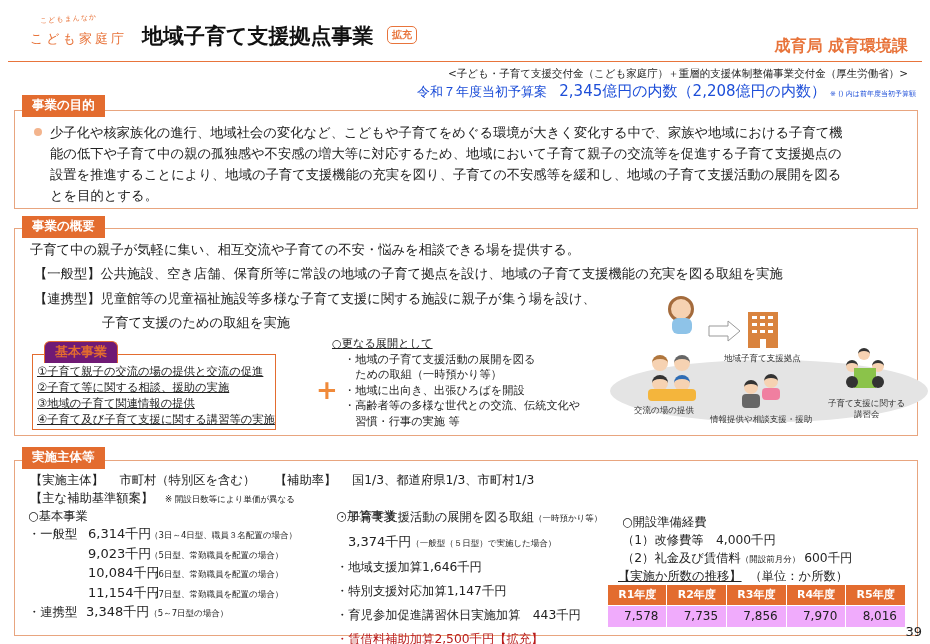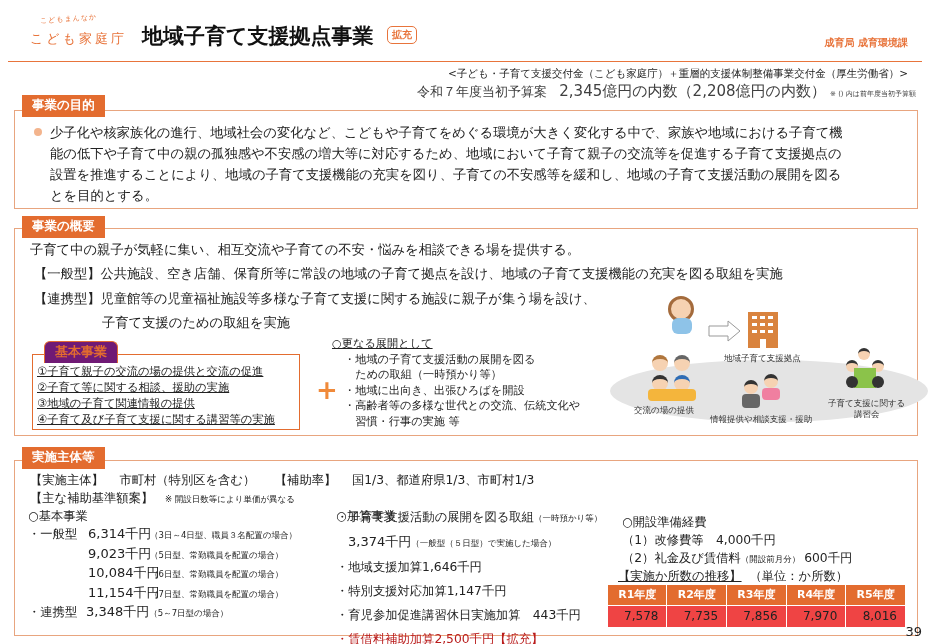--- a/index.html
+++ b/index.html
@@ -2,40 +2,40 @@
 <html><head>
 <meta charset="utf-8">
 <style>
   * { box-sizing: border-box; margin: 0; padding: 0; }
   body { width: 930px; height: 644px; background: #ffffff; font-family: "DejaVu Sans", "Liberation Sans", sans-serif; color: #222; position: relative; overflow: hidden; }
   .abs { position: absolute; }
   .logo-sub { left: 40px; top: 14px; font-size: 7px; color: #e8743b; letter-spacing: 1px; transform: rotate(-4deg); }
   .logo-main { left: 30px; top: 30px; font-size: 13px; color: #e8743b; letter-spacing: 3px; text-align: center; }
   .page-title { left: 142px; top: 22px; font-size: 21px; font-weight: bold; color: #111; letter-spacing: 0px; }
   .expand-badge { left: 387px; top: 26px; border: 1.5px solid #e8743b; border-radius: 5px; padding: 1px 4px; font-size: 10px; color: #e8743b; font-weight: bold; }
-  .dept { right: 22px; top: 36px; font-size: 10px; font-weight: bold; color: #e8743b; }
+  .dept { right: 22px; top: 36px; font-size: 16px; font-weight: bold; color: #e8743b; }
   .header-rule { left: 8px; right: 8px; top: 61px; height: 1px; background: #e8743b; }
   .budget-src { right: 22px; top: 67px; font-size: 10.5px; color: #222; }
-  .budget-line { right: 14px; top: 82px; font-size: 13px; color: #404040; white-space: nowrap; }
+  .budget-line { right: 14px; top: 82px; font-size: 13px; color: #1d4ed8; white-space: nowrap; }
   .budget-line .big { font-size: 15px; }
   .budget-line .note { font-size: 7px; }
 
   .section { position: absolute; border: 1.5px solid #e8a57f; background: #fff; }
   .sec-label { position: absolute; background: #e36c2f; color: #fff; font-weight: bold; font-size: 12.5px; padding: 2px 10px 3px 10px; }
 
   .purpose { left: 14px; top: 110px; width: 904px; height: 99px; }
   .purpose-label { left: 22px; top: 95px; }
   .purpose-text { left: 34px; top: 122px; width: 870px; font-size: 13.3px; line-height: 21px; color: #222; }
   .bullet { left: 34px; top: 128px; width: 8px; height: 8px; border-radius: 50%; background: #f3b48d; }
 
   .overview { left: 14px; top: 228px; width: 904px; height: 208px; }
   .overview-label { left: 22px; top: 216px; }
   .ov-line { font-size: 13.3px; color: #222; white-space: nowrap; }
 
-  .kihon-box { left: 32px; top: 354px; width: 268px; height: 76px; border: 1.5px solid #e36c2f; }
+  .kihon-box { left: 32px; top: 354px; width: 244px; height: 76px; border: 1.5px solid #e36c2f; }
   .kihon-tab { left: 44px; top: 341px; background: #701a75; border: 1.5px solid #e36c2f; border-radius: 6px 6px 0 0; border-bottom: none; padding: 1px 10px 2px; font-size: 13px; font-weight: bold; color: #e36c2f; }
   .kihon-item { font-size: 11.3px; color: #222; text-decoration: underline; white-space: nowrap; }
   .plus { left: 316px; top: 375px; font-size: 26px; font-weight: bold; color: #f08a3a; }
   .further { font-size: 11.2px; color: #222; white-space: nowrap; }
 
   .ellipse { left: 610px; top: 360px; width: 318px; height: 62px; border-radius: 50%; background: #e4e4e4; }
   .illus-label { font-size: 8.5px; color: #333; white-space: nowrap; }
   .building { left: 748px; top: 312px; width: 30px; height: 36px; background: #d9833e; }
   .building .win { position: absolute; width: 5px; height: 3px; background: #fff; }
   .arrow { left: 708px; top: 320px; }
@@ -43,21 +43,21 @@
 
   .impl { left: 14px; top: 460px; width: 904px; height: 176px; }
   .impl-label { left: 22px; top: 447px; }
   .txt { font-size: 12.3px; color: #222; white-space: nowrap; }
   .small { font-size: 8.5px; }
   .num { font-size: 13px; }
   .red { color: #b91c1c; }
 
   table.sites { position: absolute; left: 608px; top: 585px; border-collapse: collapse; width: 298px; }
   table.sites th { background: #e36c2f; color: #fff; font-size: 11px; font-weight: bold; height: 20px; border-right: 1px solid #fff; }
-  table.sites td { background: #ef4444; color: #222; font-size: 12px; text-align: right; padding-right: 8px; height: 22px; border-right: 1px solid #fff; border-top: 1px solid #fff; }
+  table.sites td { background: #f0abfc; color: #222; font-size: 12px; text-align: right; padding-right: 8px; height: 22px; border-right: 1px solid #fff; border-top: 1px solid #fff; }
   .page-num { right: 8px; top: 624px; font-size: 13px; color: #222; }
 </style>
 </head>
 <body>
 
 <div class="abs logo-sub">こどもまんなか</div>
 <div class="abs logo-main">こども家庭庁</div>
 <div class="abs page-title">地域子育て支援拠点事業</div>
 <div class="abs expand-badge">拡充</div>
 <div class="abs dept">成育局 成育環境課</div>

